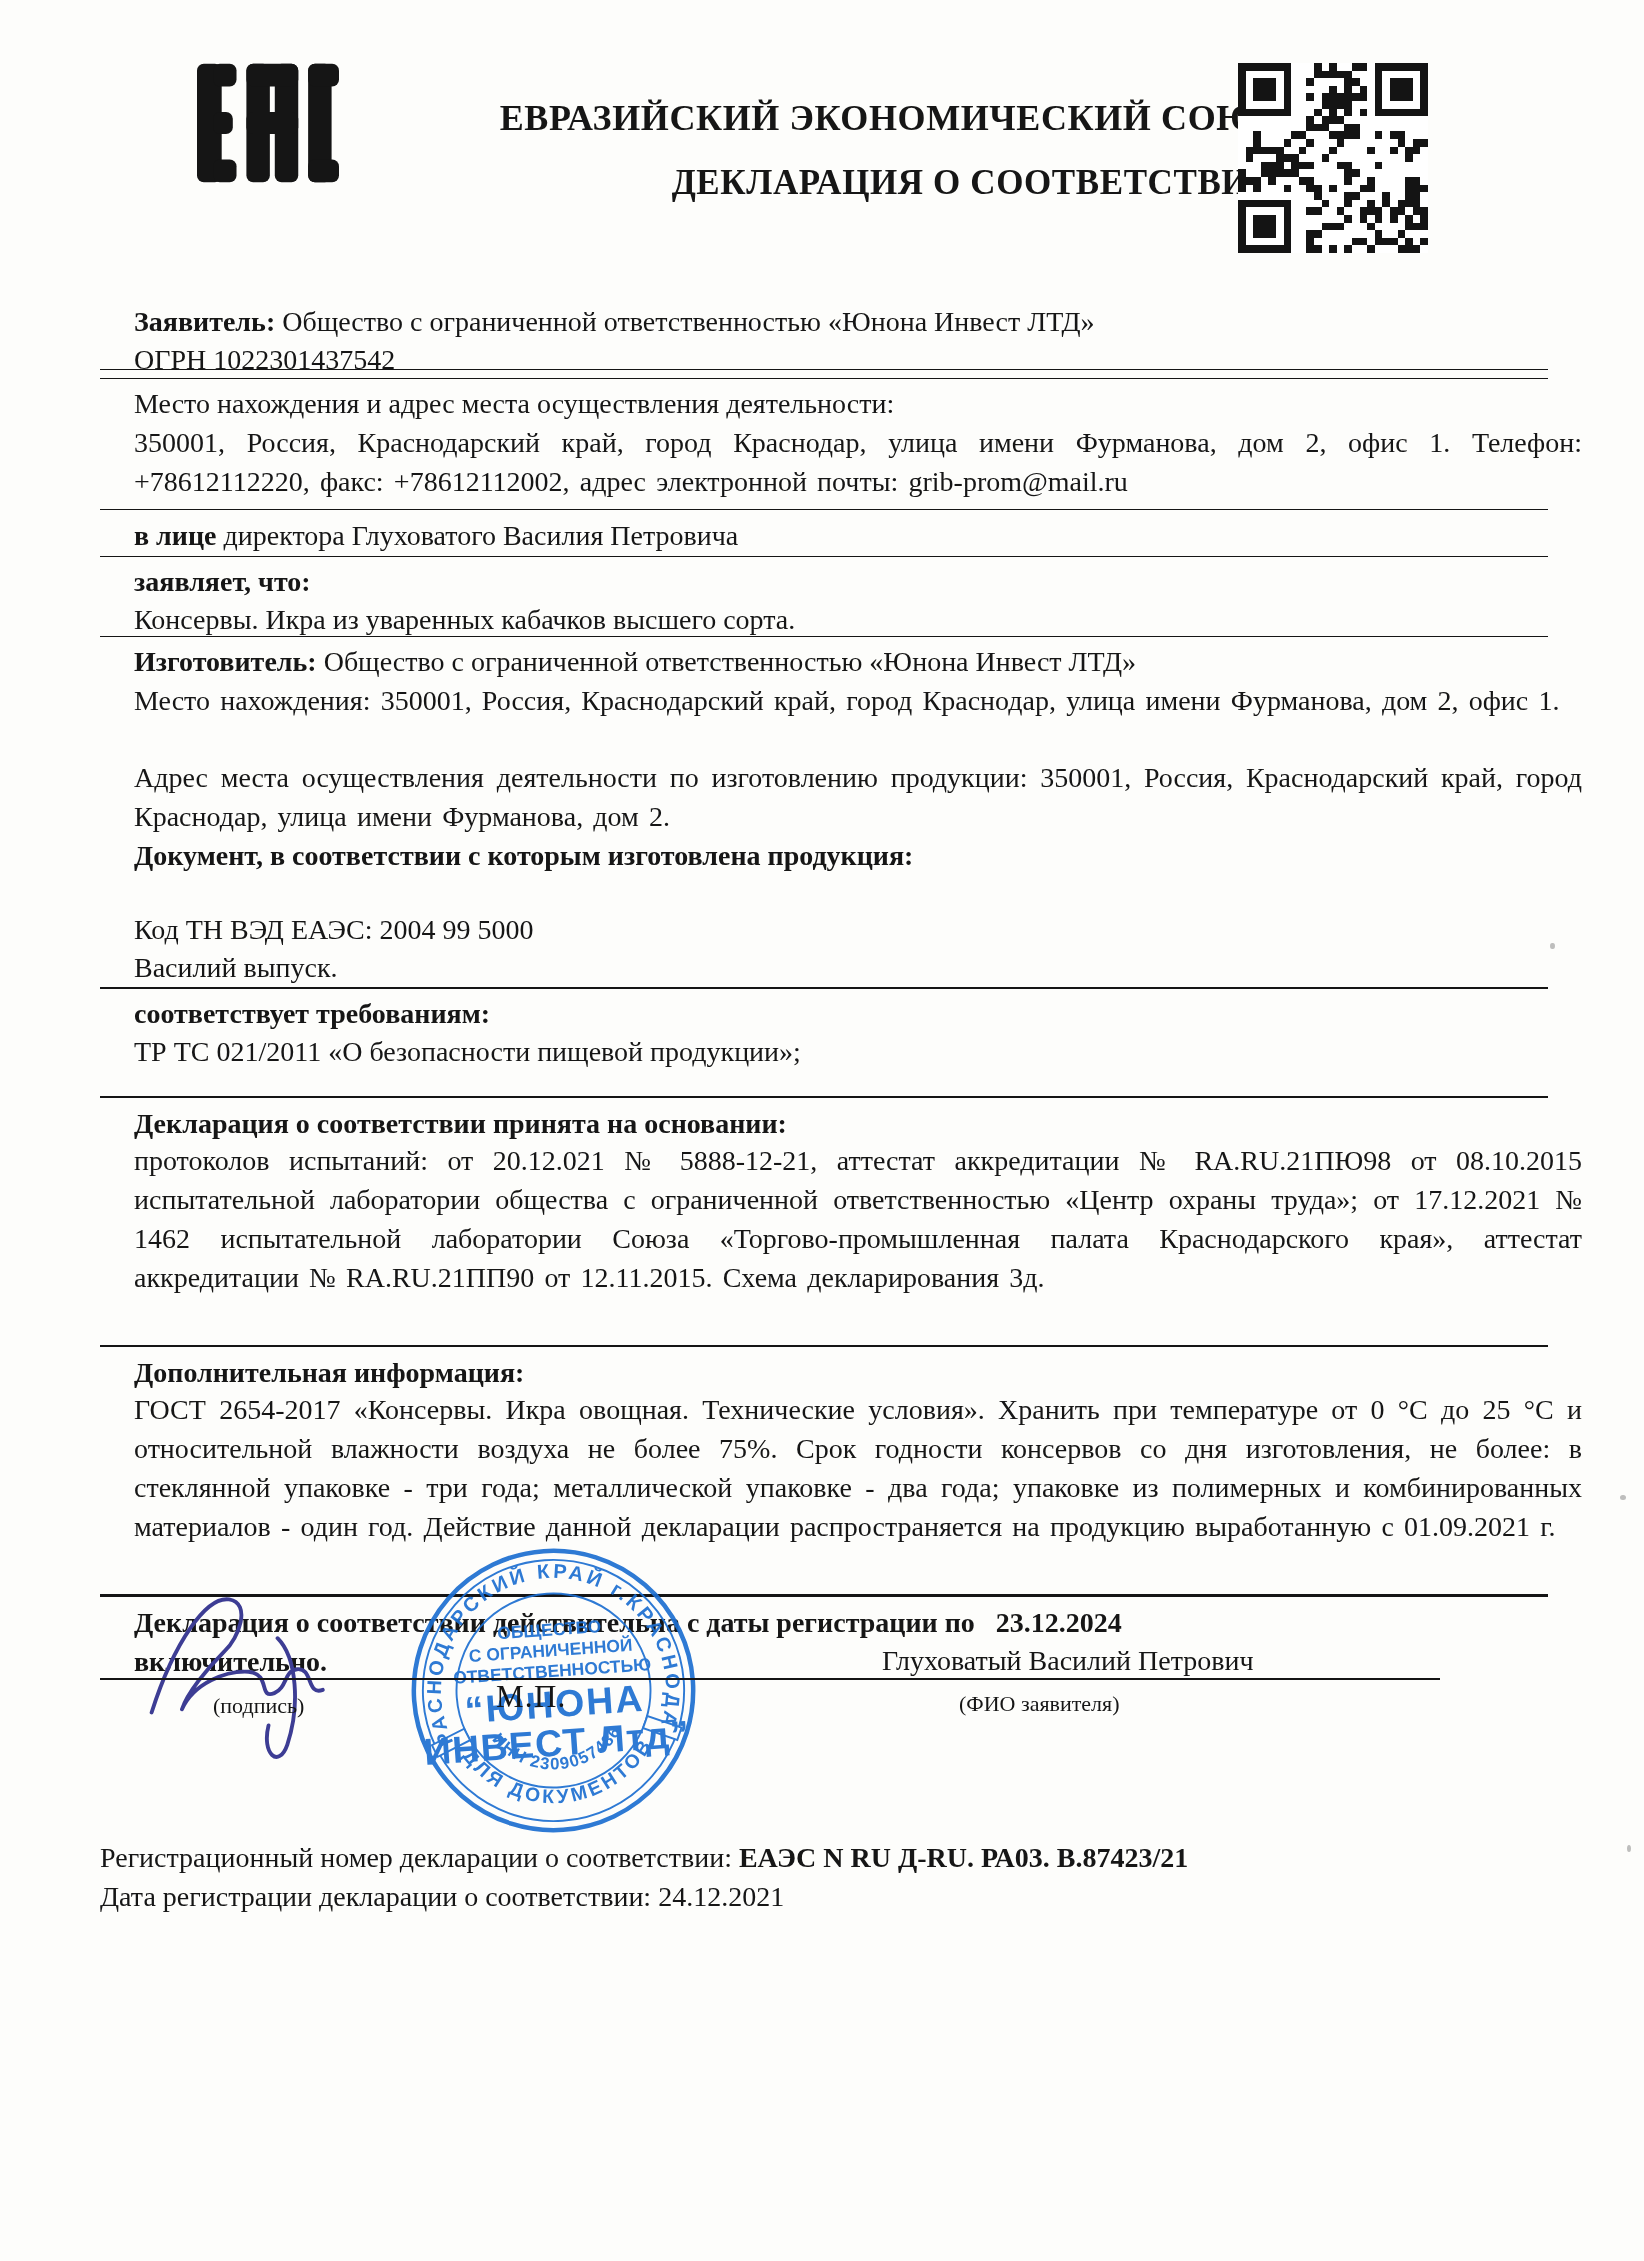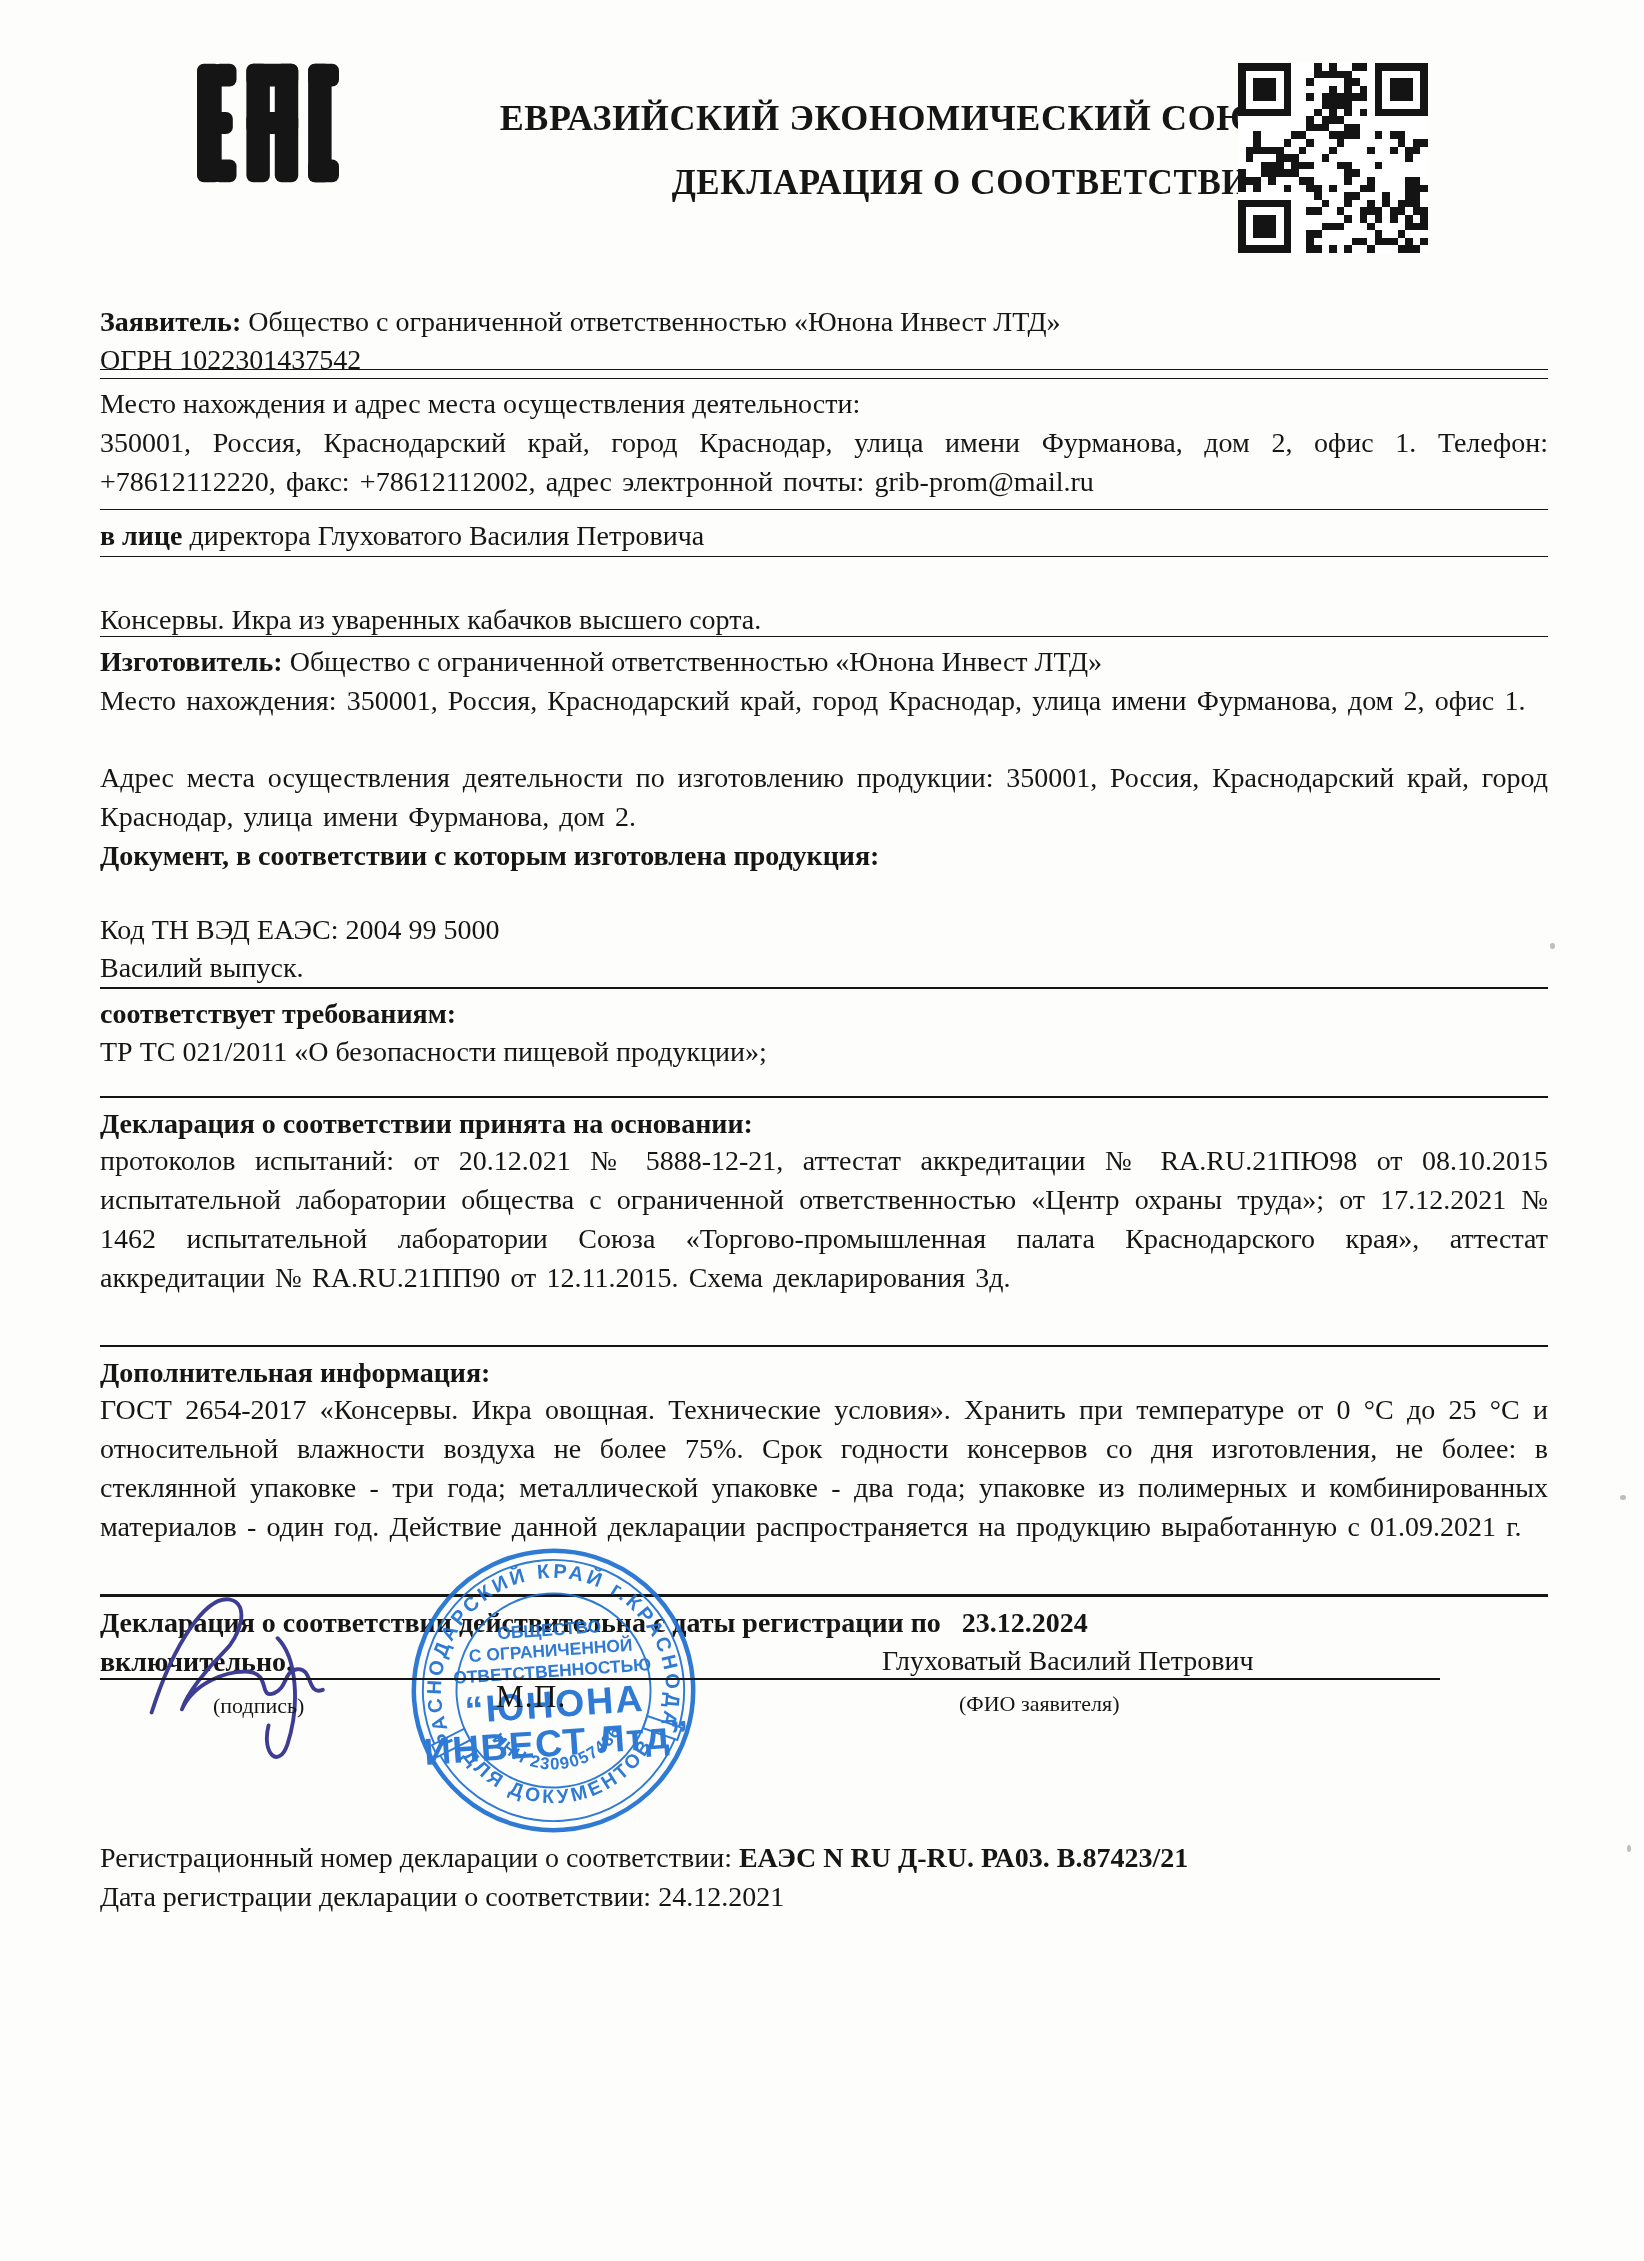--- a/index.html
+++ b/index.html
@@ -3,21 +3,21 @@
 <meta charset="utf-8">
 <style>
   html,body{margin:0;padding:0;background:#e8e8e8;}
   .page{
     position:relative;width:1644px;height:2261px;background:#fdfdfb;
     font-family:"Liberation Serif","DejaVu Serif",serif;color:#161616;
     overflow:hidden;margin:0 auto;
   }
   .abs{position:absolute;left:100px;width:1448px;margin:0;}
   p{margin:0;}
-  .body-text{font-size:28px;line-height:39px;}
+  .body-text{font-size:28px;line-height:39px;margin-left:34px;}
   .just{text-align:justify;word-spacing:3.2px;}
   .b{font-weight:700;}
   .rule{position:absolute;left:100px;width:1448px;height:0;border-top:2.6px solid #151515;}
   .rule.thin{border-top-width:1.9px;}
   .rule.thick{border-top-width:3.2px;}
   .rule-double{position:absolute;left:100px;width:1448px;height:7.7px;border-top:1.9px solid #151515;border-bottom:1.9px solid #151515;}
   .titles{position:absolute;left:271px;top:97px;width:1006px;text-align:right;}
   .title1{font-size:36px;font-weight:700;letter-spacing:0.6px;white-space:nowrap;}
   .title2{font-size:35px;font-weight:700;letter-spacing:0.6px;margin-top:24px;white-space:nowrap;}
   .caption{position:absolute;font-size:22px;}
@@ -333,20 +333,21 @@
 
   <p class="abs body-text" style="top:384px">Место нахождения и адрес места осуществления деятельности:</p>
   <p class="abs body-text just" style="top:423px">350001, Россия, Краснодарский край, город Краснодар, улица имени Фурманова, дом 2, офис 1. Телефон: +78612112220, факс: +78612112002, адрес электронной почты: grib-prom@mail.ru</p>
 
   <div class="rule thin" style="top:509px"></div>
 
   <p class="abs body-text" style="top:516px"><span class="b">в лице</span><span> директора Глуховатого Василия Петровича</span></p>
 
   <div class="rule thin" style="top:556px"></div>
 
+  <p class="abs body-text b" style="top:562px">заявляет, что:</p>
   <p class="abs body-text" style="top:600px">Консервы. Икра из уваренных кабачков высшего сорта.</p>
 
   <div class="rule thin" style="top:636px"></div>
 
   <p class="abs body-text" style="top:642px"><span class="b">Изготовитель:</span><span> Общество с ограниченной ответственностью «Юнона Инвест ЛТД»</span></p>
   <p class="abs body-text just" style="top:681px">Место нахождения: 350001, Россия, Краснодарский край, город Краснодар, улица имени Фурманова, дом 2, офис 1.</p>
   <p class="abs body-text just" style="top:758px">Адрес места осуществления деятельности по изготовлению продукции: 350001, Россия, Краснодарский край, город Краснодар, улица имени Фурманова, дом 2.</p>
 
   <p class="abs body-text b" style="top:836px">Документ, в соответствии с которым изготовлена продукция:</p>
   <p class="abs body-text" style="top:910px">Код ТН ВЭД ЕАЭС: 2004 99 5000</p>

